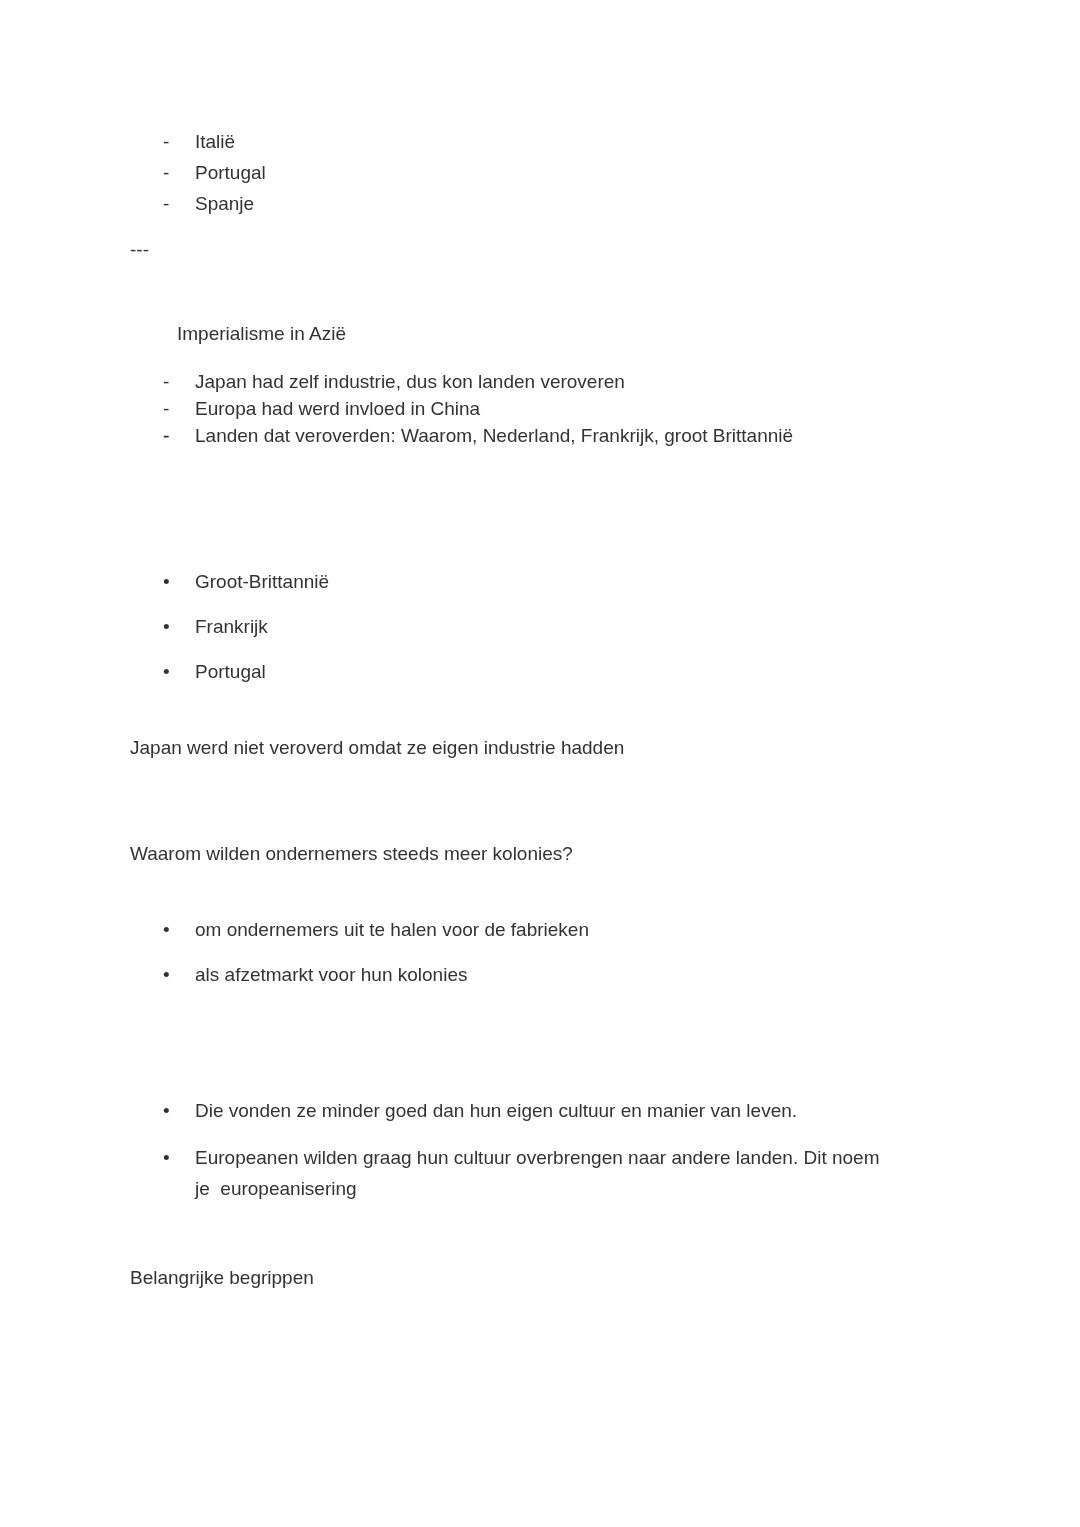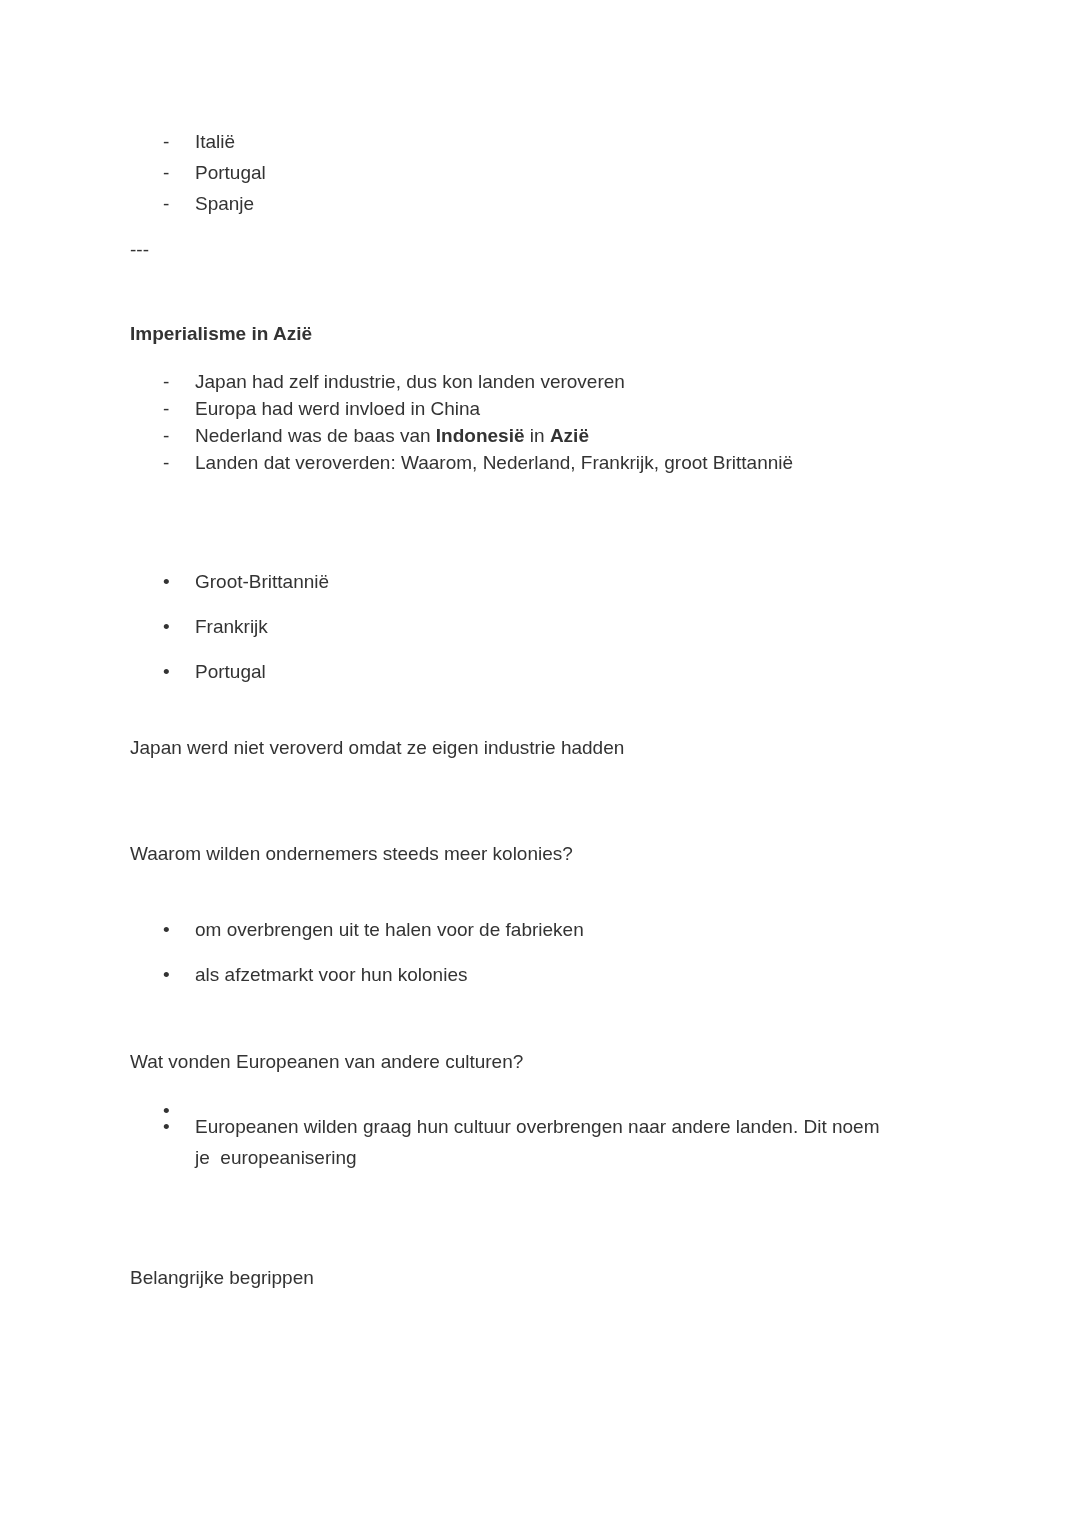--- a/index.html
+++ b/index.html
@@ -21,64 +21,63 @@
   .countries li { line-height: 31px; }
   .notes li { line-height: 27px; }
   .answers li { line-height: 26px; margin-bottom: 19px; }
   .answers.wide li {
     line-height: 31px;
     margin-bottom: 16px;
     white-space: pre-wrap;
     max-width: 790px;
   }
   .bold { font-weight: bold; }
-  .heading { font-weight: bold; }
+  .heading { font-weight: normal; margin-left: 47px; }
 </style>
 </head>
 <body>
 
 <div class="doc">
 
   <ul class="abs countries" style="top:126px">
       <li><span class="marker">-</span><span><span>Italië</span></span></li>
       <li><span class="marker">-</span><span><span>Portugal</span></span></li>
       <li><span class="marker">-</span><span><span>Spanje</span></span></li>
     </ul>
 
   <p class="abs" style="top:237px">---</p>
 
   <p class="abs heading" style="top:321px">Imperialisme in Azië</p>
 
   <ul class="abs notes" style="top:368px">
       <li><span class="marker">-</span><span><span>Japan had zelf industrie, dus kon landen veroveren</span></span></li>
       <li><span class="marker">-</span><span><span>Europa had werd invloed in China</span></span></li>
-      <li><span class="marker">-</span><span><span>Nederland was de baas van </span><span class="bold">Indonesië</span><span> in </span><span class="bold">Azië</span></span></li>
+      <li><span class="marker">-</span></li>
       <li><span class="marker">-</span><span><span>Landen dat veroverden: Waarom, Nederland, Frankrijk, groot Brittannië</span></span></li>
     </ul>
 
 
   <ul class="abs answers" style="top:569px">
       <li><span class="marker">•</span><span><span>Groot-Brittannië</span></span></li>
       <li><span class="marker">•</span><span><span>Frankrijk</span></span></li>
       <li><span class="marker">•</span><span><span>Portugal</span></span></li>
     </ul>
 
   <p class="abs" style="top:735px">Japan werd niet veroverd omdat ze eigen industrie hadden</p>
 
   <p class="abs" style="top:841px">Waarom wilden ondernemers steeds meer kolonies?</p>
 
   <ul class="abs answers" style="top:917px">
-      <li><span class="marker">•</span><span><span>om overbrengen uit te halen voor de fabrieken</span></span></li>
+      <li><span class="marker">•</span><span><span>om ondernemers uit te halen voor de fabrieken</span></span></li>
       <li><span class="marker">•</span><span><span>als afzetmarkt voor hun kolonies</span></span></li>
     </ul>
 
-  <p class="abs" style="top:1049px">Wat vonden Europeanen van andere culturen?</p>
 
   <ul class="abs answers wide" style="top:1095px">
-      <li><span class="marker">•</span></li>
+      <li><span class="marker">•</span><span><span>Die vonden ze minder goed dan hun eigen cultuur en manier van leven.</span></span></li>
       <li><span class="marker">•</span><span><span>Europeanen wilden graag hun cultuur overbrengen naar andere landen. Dit noem
 je  europeanisering</span></span></li>
     </ul>
 
   <p class="abs" style="top:1265px">Belangrijke begrippen</p>
 
 
 </div>
 
 </body></html>

